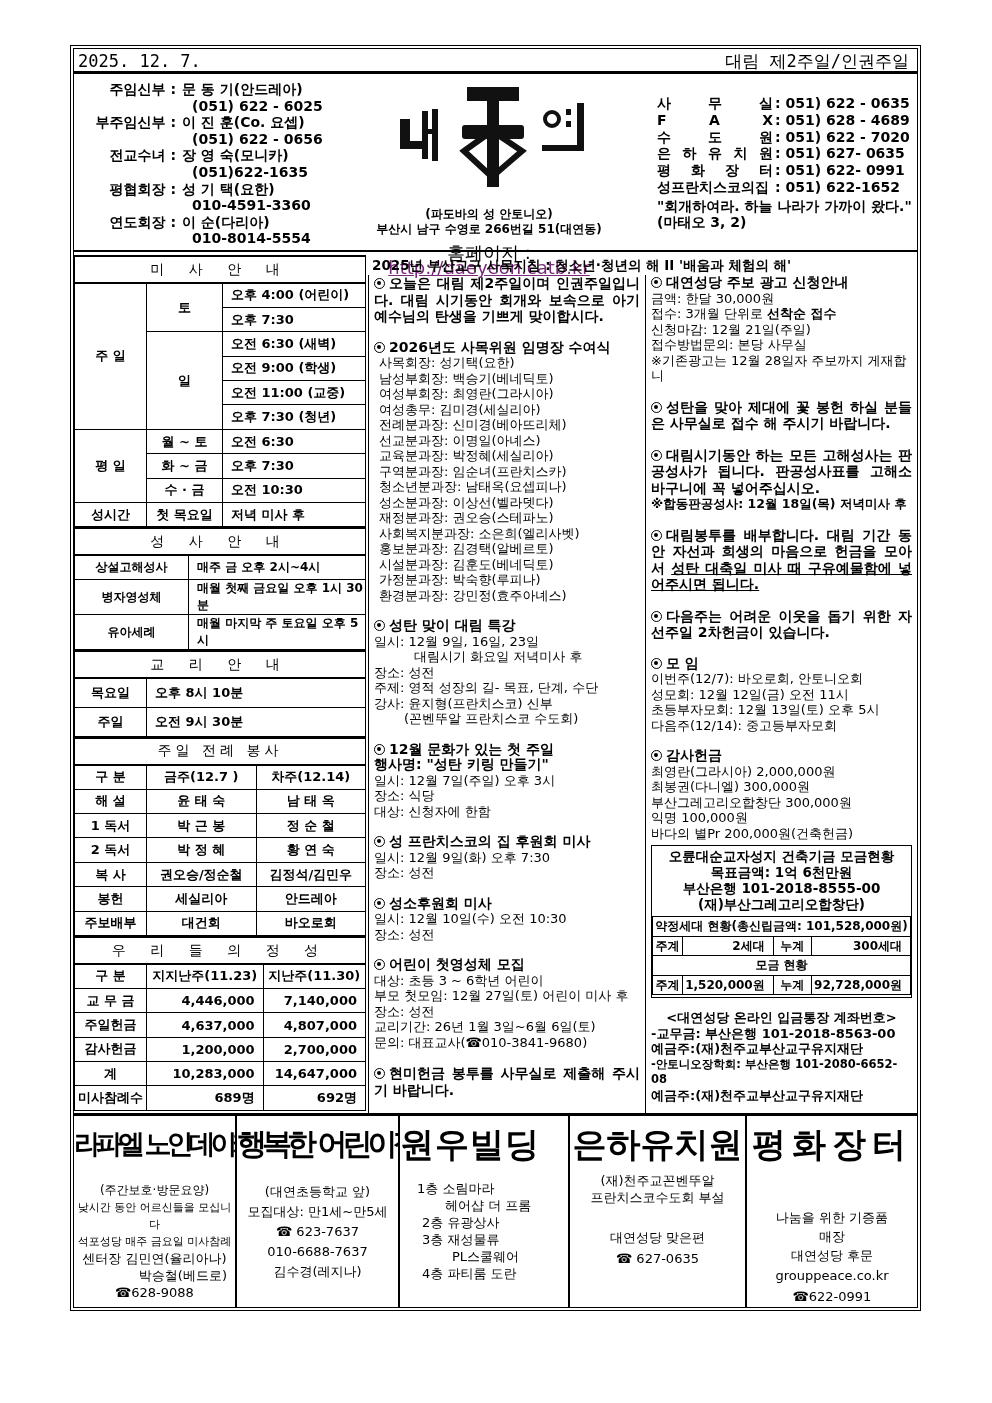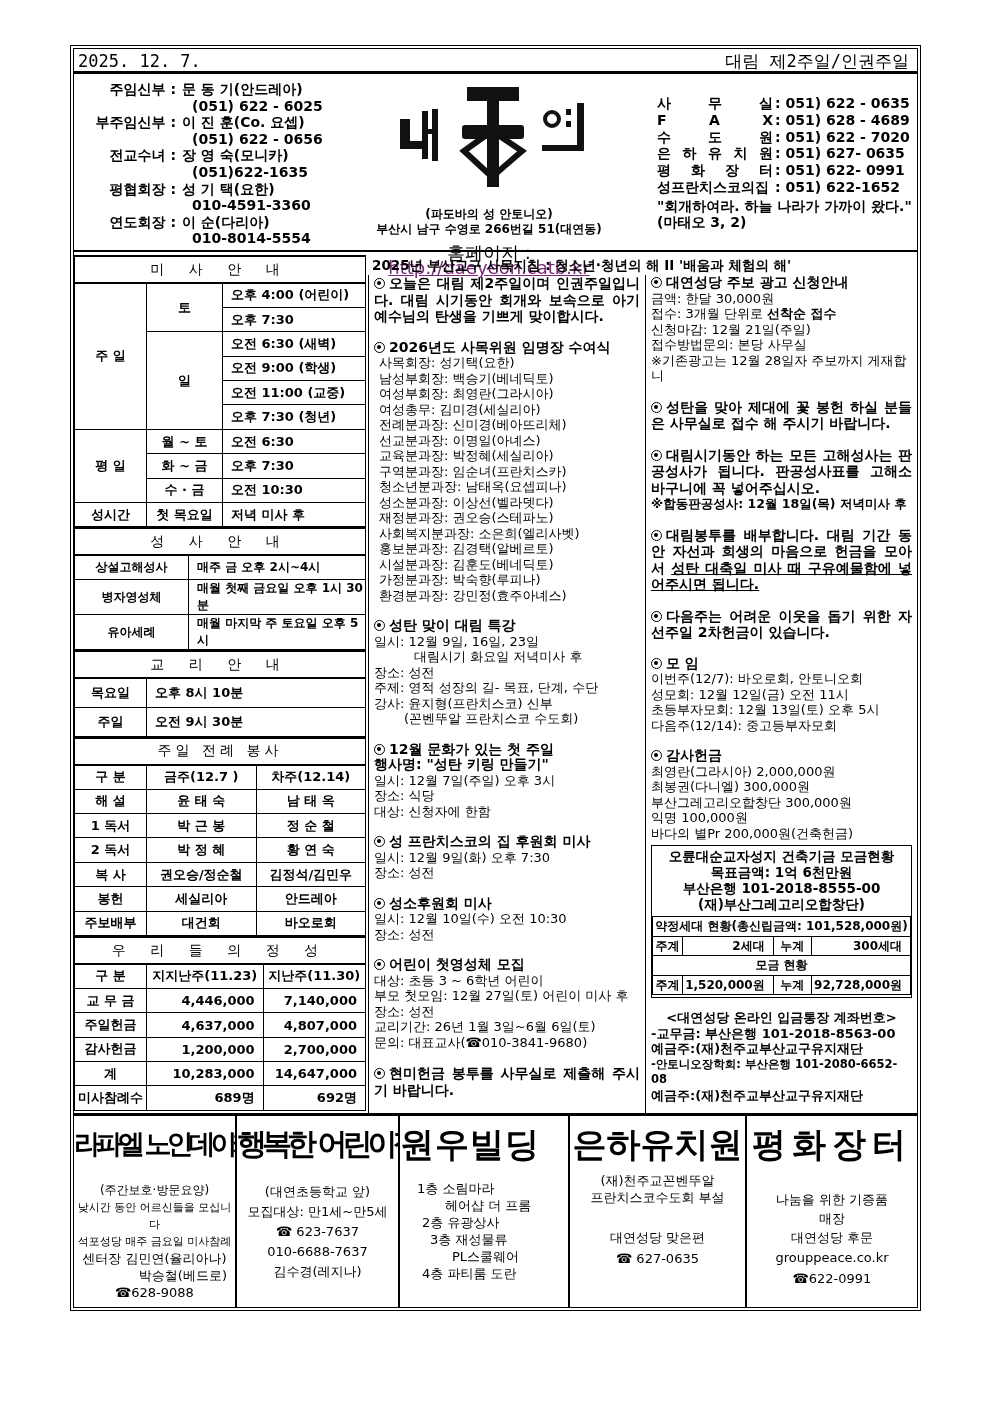--- a/index.html
+++ b/index.html
@@ -473,34 +473,34 @@
       <div class="sm" style="line-height:20px">모집대상: 만1세~만5세</div>
       <div class="sm" style="line-height:20px">☎ 623-7637</div>
       <div class="sm" style="line-height:20px">010-6688-7637</div>
       <div class="sm" style="line-height:20px">김수경(레지나)</div>
     </div>
     <div class="ad" style="width:170px;text-align:left">
       <div class="big" style="letter-spacing:1px">원우빌딩</div>
       <div class="sm" style="padding-left:17px;margin-top:8px">1층 소림마라</div>
       <div class="sm" style="padding-left:45px">헤어샵 더 프롬</div>
       <div class="sm" style="padding-left:22px">2층 유광상사</div>
-      <div class="sm" style="padding-left:30px">3층 재성물류</div>
+      <div class="sm" style="padding-left:22px">3층 재성물류</div>
       <div class="sm" style="padding-left:52px">PL스쿨웨어</div>
       <div class="sm" style="padding-left:22px">4층 파티룸 도란</div>
     </div>
     <div class="ad" style="width:177px">
       <div class="big" style="letter-spacing:0px">은하유치원</div>
       <div class="sm">(재)천주교꼰벤뚜알</div>
       <div class="sm">프란치스코수도회 부설</div>
       <div class="sm" style="height:17px"></div>
       <div class="sm" style="margin-top:6px">대연성당 맞은편</div>
       <div class="sm" style="margin-top:4px">☎ 627-0635</div>
     </div>
     <div class="ad" style="width:170px">
       <div class="big" style="letter-spacing:6px">평화장터</div>
-      <div class="sm" style="margin-top:18px;line-height:19px">나눔을 위한 기증품</div>
+      <div class="sm" style="margin-top:36px;line-height:19px">나눔을 위한 기증품</div>
       <div class="sm" style="line-height:19px">매장</div>
       <div class="sm" style="line-height:19px">대연성당 후문</div>
       <div class="sm" style="line-height:21px">grouppeace.co.kr</div>
       <div class="sm" style="line-height:21px">☎622-0991</div>
     </div>
   </div>
 </div>
 
 </body></html>

